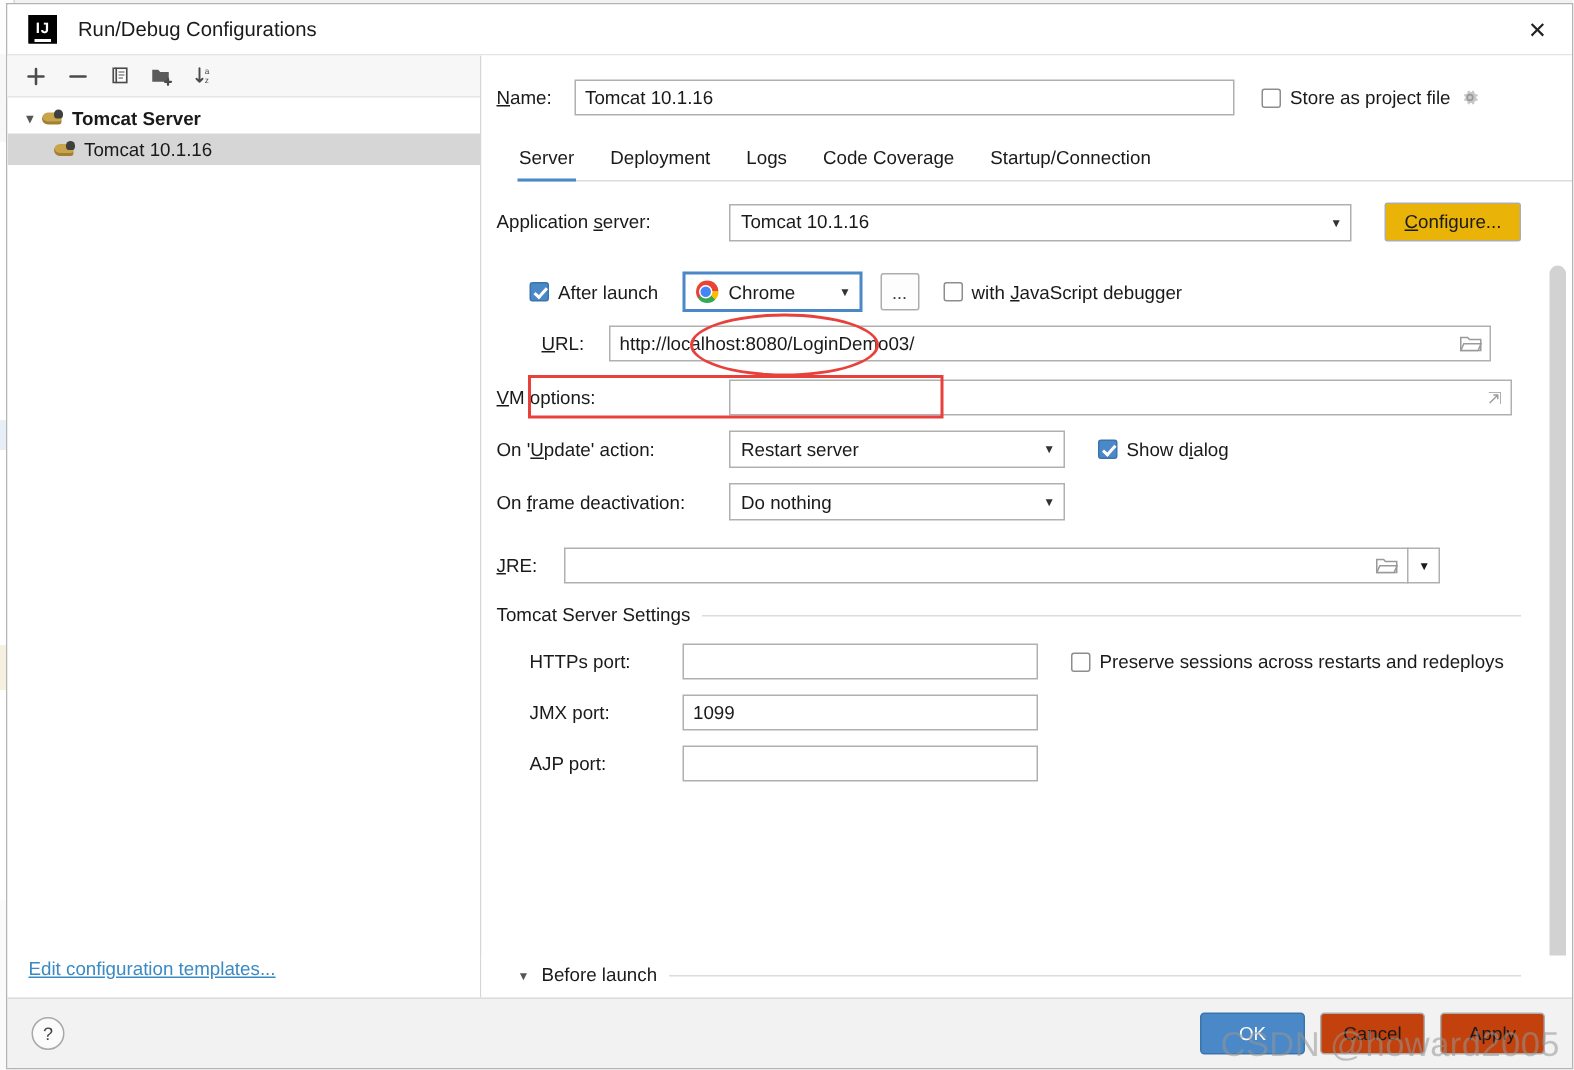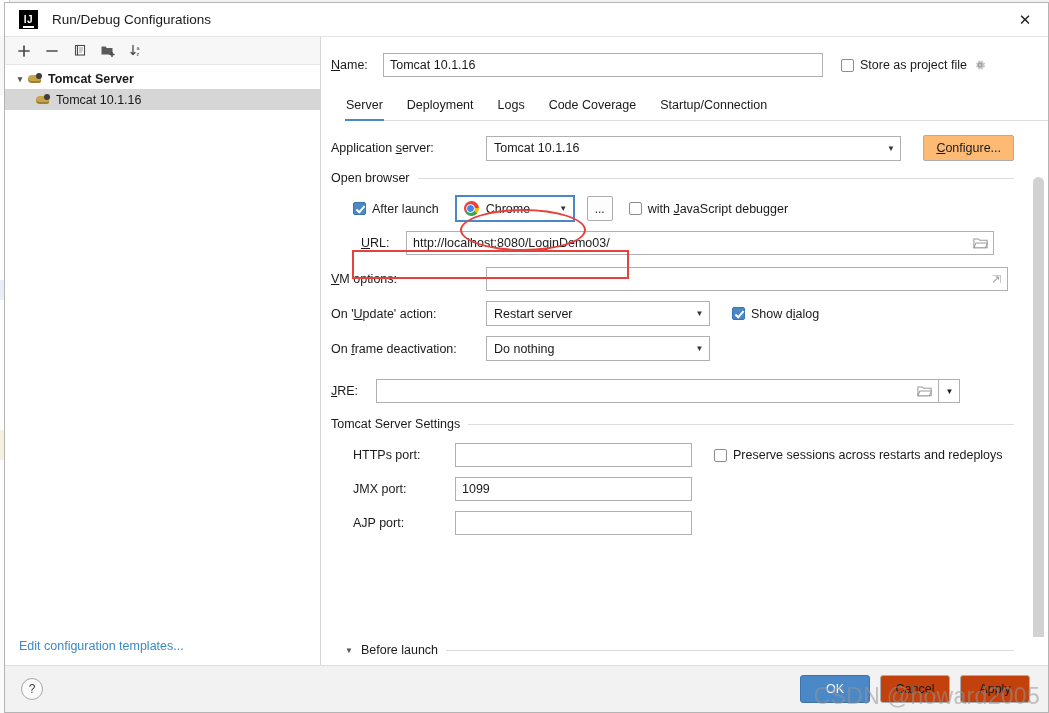--- a/index.html
+++ b/index.html
@@ -86,21 +86,21 @@
     box-shadow: inset 0 -2px 0 rgba(90,60,10,.35);
   }
   .tomcat-ico::after {
     content:""; position:absolute; left:9px; top:1px; width:6px; height:6px;
     background:#3f3f3f; border-radius:50% 50% 40% 40%;
   }
 
   .lp-footer {
     flex: 0 0 auto; padding: 8px 0 12px 14px; border-top: 0;
   }
-  .link { color: #3a8ac4; font-size: 12.5px; cursor: pointer; }
+  .link { color: #3a8ac4; font-size: 12.5px; cursor: pointer; text-decoration: underline; }
 
   
   .right-pane {
     flex: 1 1 auto; position: relative; background: #ffffff;
     display: flex; flex-direction: column; min-width: 0;
   }
 
   .name-row {
     display: flex; align-items: center; height: 32px;
     margin: 12px 20px 0 10px; flex: 0 0 32px;
@@ -161,21 +161,21 @@
     font-size: 12.5px; padding-left: 7px; cursor: pointer; color:#1a1a1a;
   }
   .combo .arrow {
     position: absolute; right: 0; top: 0; bottom: 0; width: 19px;
     display: flex; align-items: center; justify-content: center;
     font-size: 8px; color: #333;
   }
   .combo.focused { border: 2px solid #4a88c7; background:#fff; }
 
   .btn {
-    height: 26px; border: 1px solid #adadad; background: #fdba74;
+    height: 26px; border: 1px solid #adadad; background: #eab308;
     font-family: "Liberation Sans", sans-serif; font-size: 12.5px;
     padding: 0 12px; cursor: pointer; color: #1a1a1a; border-radius: 2px;
   }
 
   
   .grp { margin: 6px 0 8px 0; }
   .grp-head { display: flex; align-items: center; gap: 8px; }
   .grp-title { font-size: 12.5px; color: #1a1a1a; white-space: nowrap; }
   .grp-line { flex: 1 1 auto; height: 1px; background: #dcdcdc; }
   .grp-body { padding: 10px 0 0 22px; }
@@ -369,24 +369,20 @@
             <div class="row">
               <span class="lbl w">Application <span class="u">s</span>erver:</span>
               <div class="combo" style="width:426px;">
                 <span>Tomcat 10.1.16</span>
                 <span class="arrow">▼</span>
               </div>
               <button class="btn" style="margin-left:22px;"><span class="u">C</span>onfigure...</button>
             </div>
 
             <div class="grp">
-              <div class="grp-head">
-                <span class="grp-title">Open browser</span>
-                <span class="grp-line"></span>
-              </div>
               <div class="grp-body">
 
                 <div class="row" style="margin-bottom:9px;">
                   <label class="cbl">
                     <span class="cb checked"></span>
                     <span>After launch</span>
                   </label>
 
                   <div class="combo focused" style="width:120px;height:27px;margin-left:16px;">
                     <span class="chrome-ico"></span>

